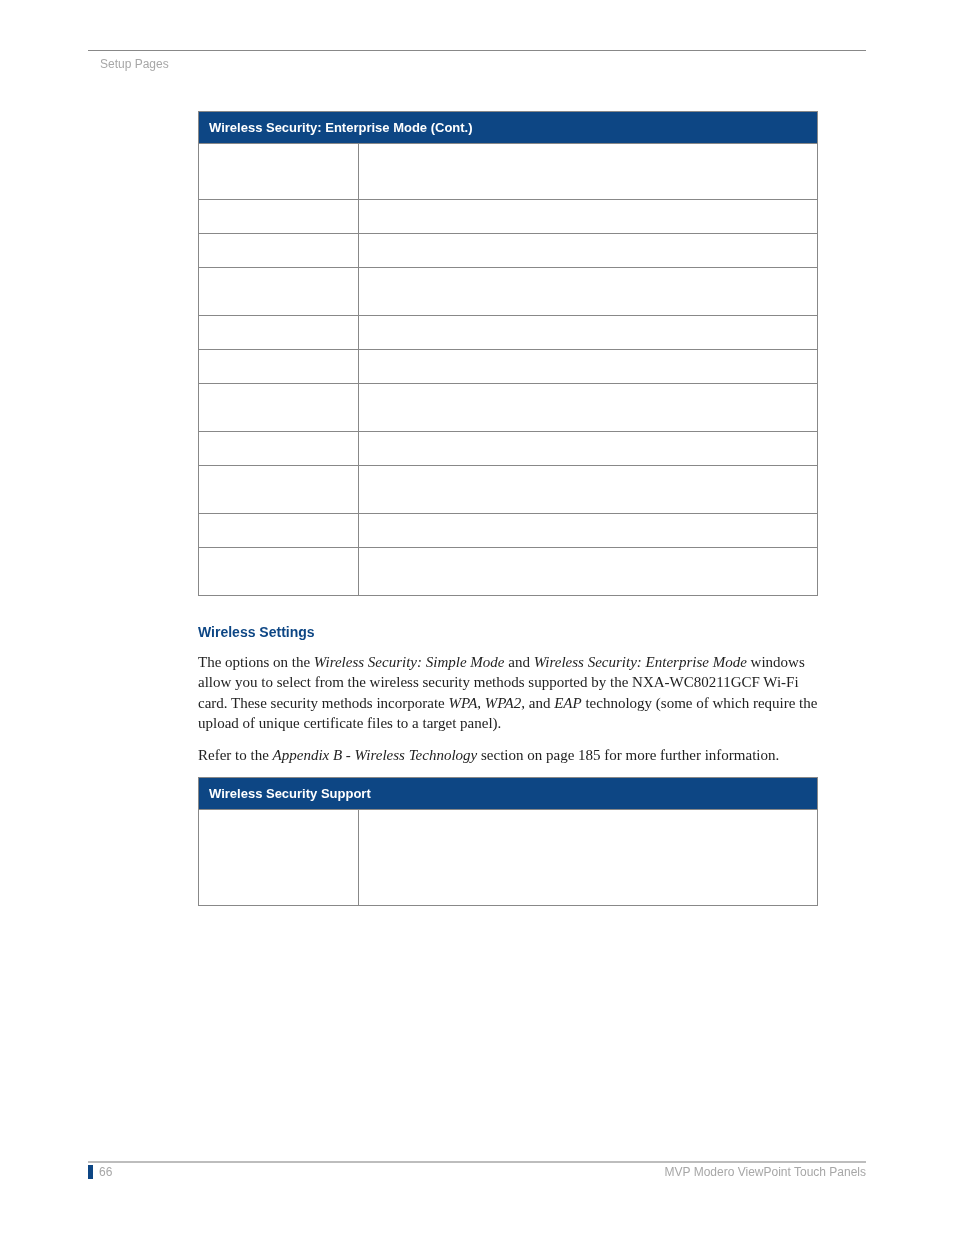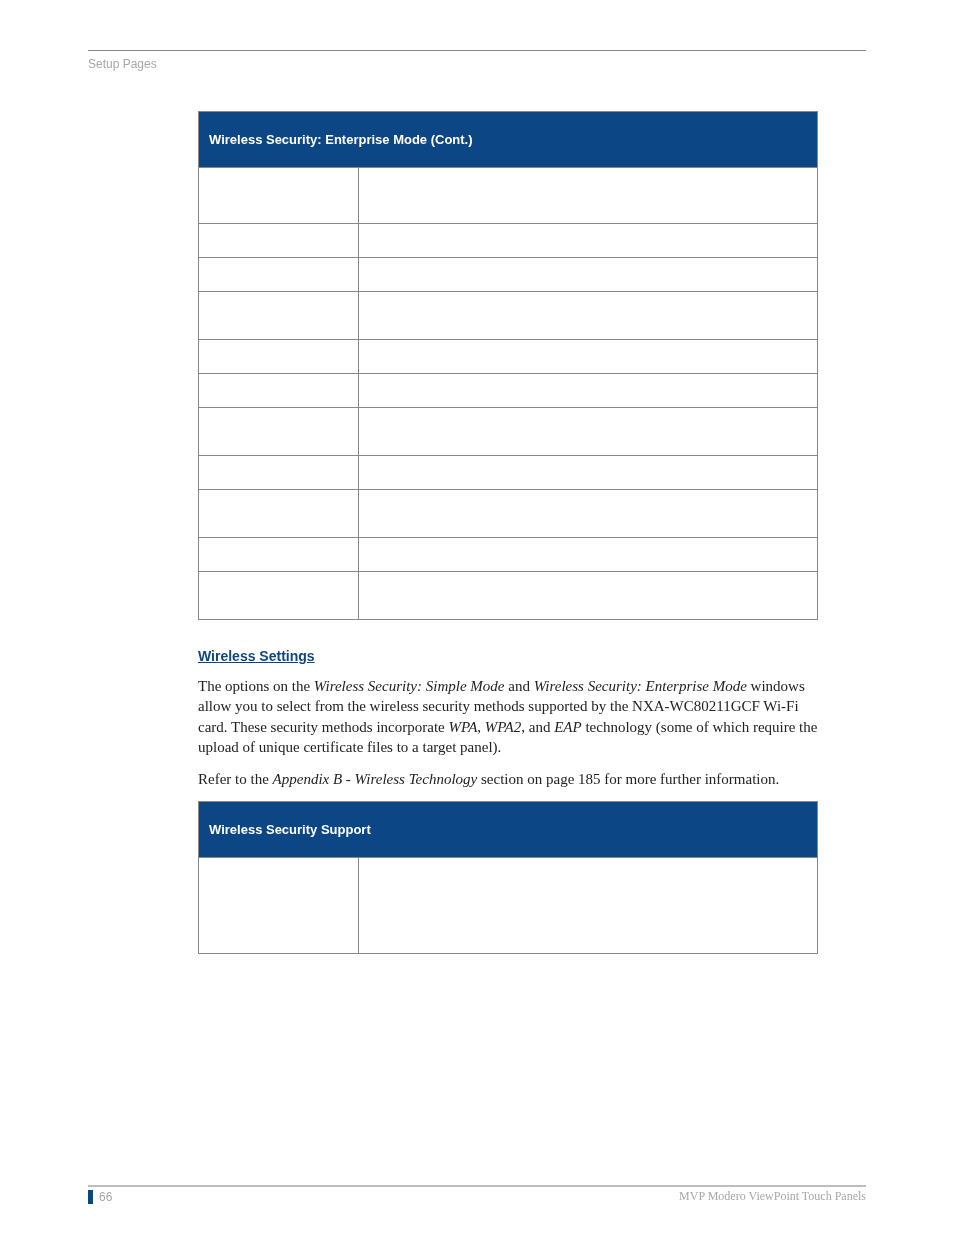--- a/index.html
+++ b/index.html
@@ -20,69 +20,69 @@
   }
   .top-rule {
     border-top: 1px solid #888;
     margin-bottom: 6px;
   }
   .running-head {
     font-family: Arial, Helvetica, sans-serif;
     font-size: 12px;
     color: #a7a7a7;
     margin-bottom: 40px;
+    margin-left: 12px;
   }
   .content-area {
     margin-left: 110px;
     width: 620px;
   }
   table {
     border-collapse: collapse;
     width: 100%;
     border: 1px solid #888;
     margin-bottom: 28px;
   }
   .table-header {
     background: #0d4684;
     color: #fff;
     font-family: Arial, Helvetica, sans-serif;
     font-weight: bold;
     font-size: 13px;
     text-align: left;
-    padding: 20px 10px;
+    padding: 8px 10px;
   }
   td.col-left {
     border: 1px solid #888;
     width: 160px;
     box-sizing: border-box;
   }
   td.col-right {
     border: 1px solid #888;
     box-sizing: border-box;
   }
   .h2 {
     font-family: Arial, Helvetica, sans-serif;
     font-weight: bold;
     color: #0d4684;
     font-size: 14px;
     margin: 0 0 12px 0;
-    text-decoration: underline;
   }
   p.body {
     font-size: 15px;
     line-height: 1.35;
     margin: 0 0 12px 0;
     color: #222;
   }
   em { }
   .footer {
     position: absolute;
     left: 88px;
     right: 88px;
-    bottom: 31px;
+    bottom: 56px;
   }
   .footer-rule {
     border-top: 2px solid #bdbdbd;
   }
   .footer-row {
     display: flex;
     align-items: center;
     margin-top: 2px;
   }
   .page-num-box {
@@ -91,21 +91,21 @@
     background: #0d4684;
     margin-right: 6px;
   }
   .page-num {
     font-family: Arial, Helvetica, sans-serif;
     font-size: 12px;
     color: #a7a7a7;
   }
   .footer-title {
     margin-left: auto;
-    font-family: Liberation Serif, serif;
+    font-family: Liberation Sans, sans-serif;
     font-size: 12px;
     color: #a7a7a7;
   }
 </style>
 </head>
 <body>
 
 <div class="page">
   <div class="top-rule"></div>
   <div class="running-head">Setup Pages</div>

